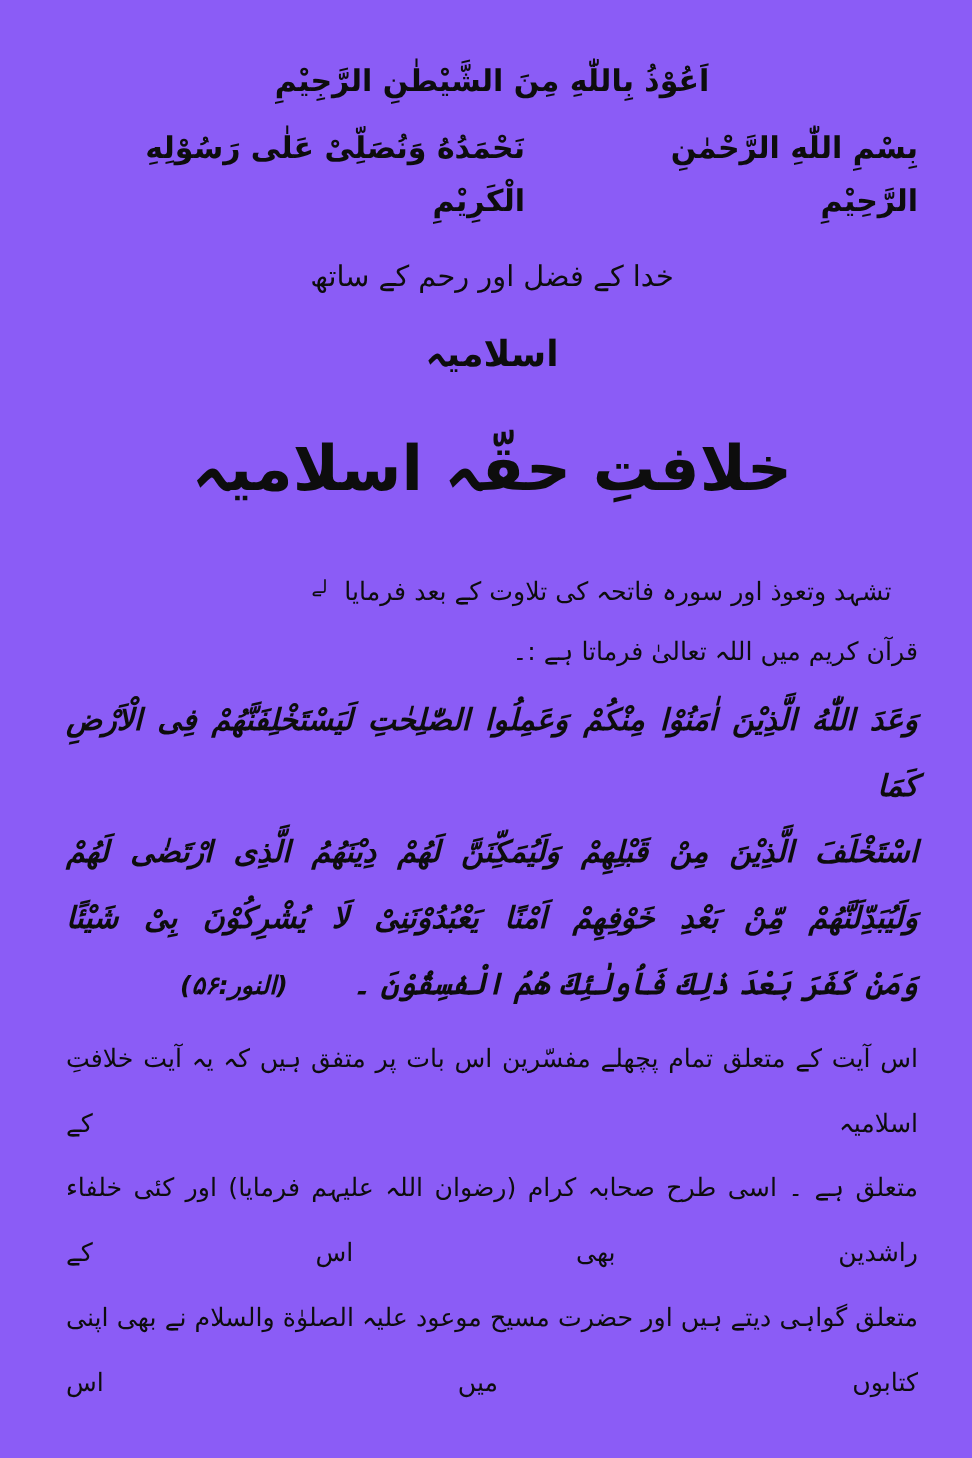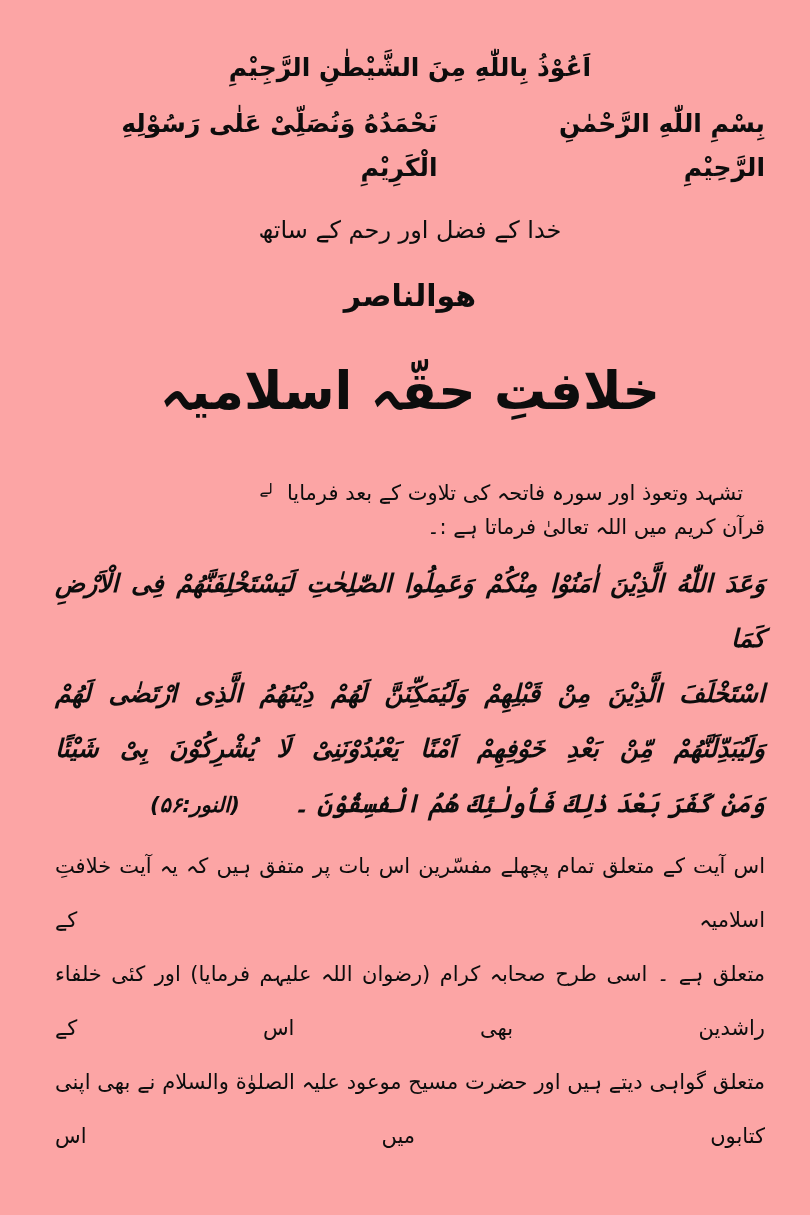--- a/index.html
+++ b/index.html
@@ -1,20 +1,20 @@
 <!DOCTYPE html>
 <html lang="ur" dir="rtl"><head>
 <meta charset="utf-8">
 <style>
   html,body{margin:0;padding:0;background:#e8e8e8;}
   .page{
     position:relative;
     width:810px;height:1215px;
     margin:0 auto;
-    background:#fca5a5;
+    background:#8b5cf6;
     color:#0d0d0d;
     font-family:"DejaVu Sans", sans-serif;
     overflow:hidden;
     box-sizing:border-box;
     padding:46px 45px 0 55px;
     direction:rtl;
   }
   .inner{width:710px;margin:0 auto;}
   .centered{text-align:center;}
   .taawwuz{
@@ -44,20 +44,21 @@
     text-align:right;
     padding-right:22px;
     font-size:21px;line-height:34px;
   }
   .fn-mark{
     font-size:15px;
     vertical-align:6px;
     margin-right:14px;
   }
   .intro-line2{
+    margin-top:16px;
     text-align:right;
     font-size:21px;line-height:34px;
   }
   .verse{
     margin-top:12px;
     font-size:25px;font-weight:700;font-style:italic;
   }
   .verse-line{
     line-height:55px;
     text-align:justify;
@@ -92,21 +93,21 @@
 
     <div class="taawwuz centered">اَعُوْذُ بِاللّٰهِ مِنَ الشَّيْطٰنِ الرَّجِيْمِ</div>
 
     <div class="bismillah-row">
       <span>بِسْمِ اللّٰهِ الرَّحْمٰنِ الرَّحِيْمِ</span>
       <span>نَحْمَدُهُ وَنُصَلِّىْ عَلٰى رَسُوْلِهِ الْكَرِيْمِ</span>
     </div>
 
     <div class="tagline centered">خدا کے فضل اور رحم کے ساتھ</div>
 
-    <div class="motto centered">هوالناصر</div>
+    <div class="motto centered">اسلامیہ</div>
 
     <h1 class="main-title centered">خلافتِ حقّہ اسلامیہ</h1>
 
     <div class="intro-line">
       <span>تشہد وتعوذ اور سورہ فاتحہ کی تلاوت کے بعد فرمایا</span><span class="fn-mark">لے</span>
     </div>
 
     <div class="intro-line2">قرآن کریم میں اللہ تعالیٰ فرماتا ہے :۔</div>
 
     <div class="verse">

